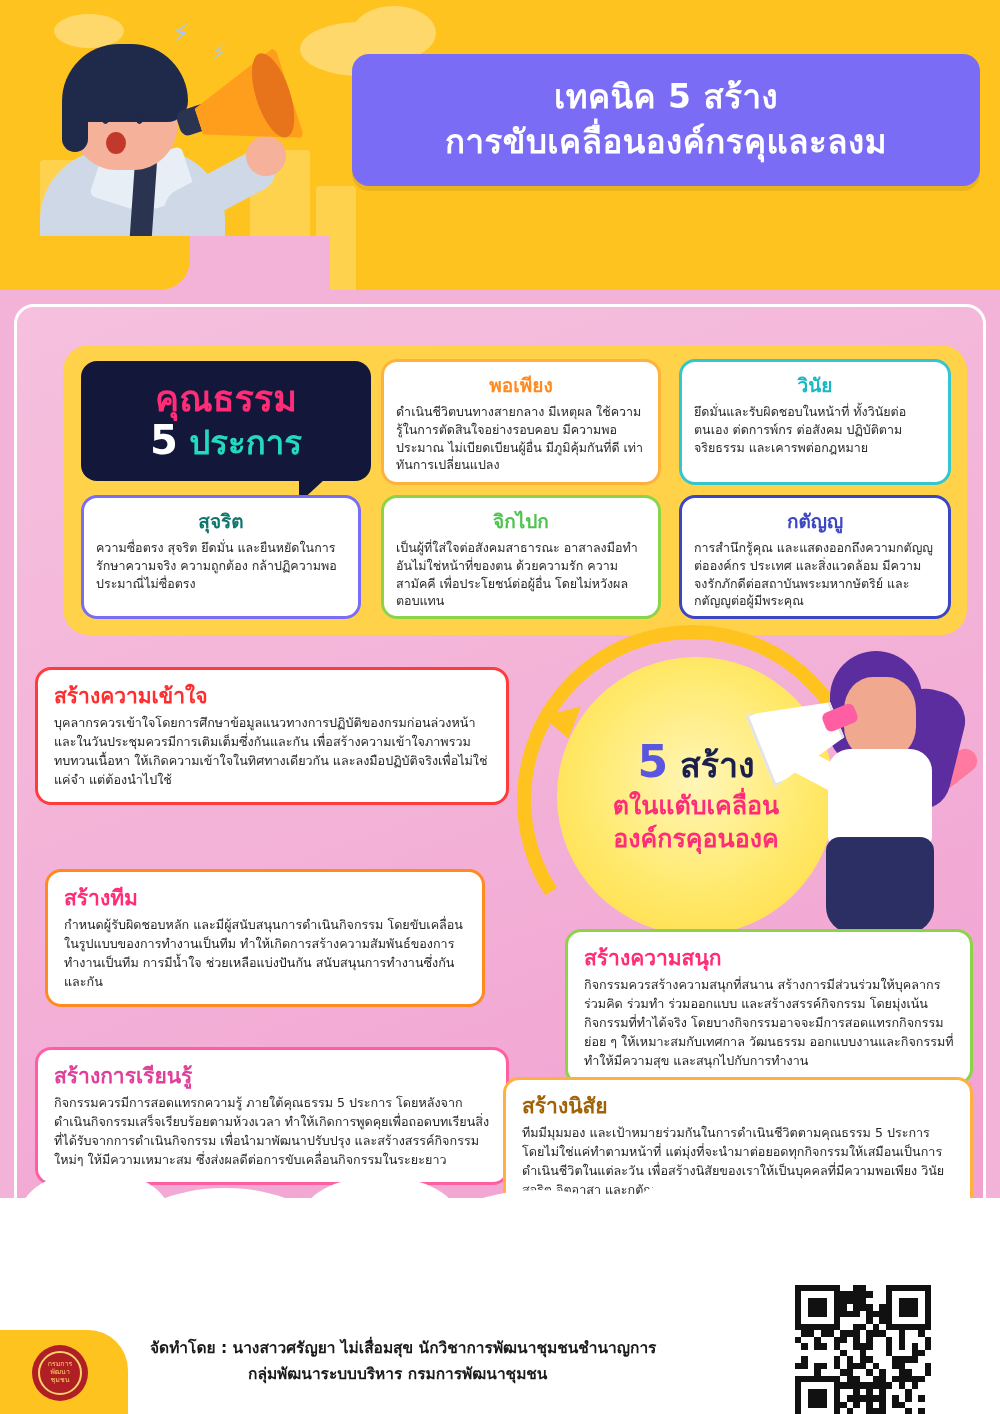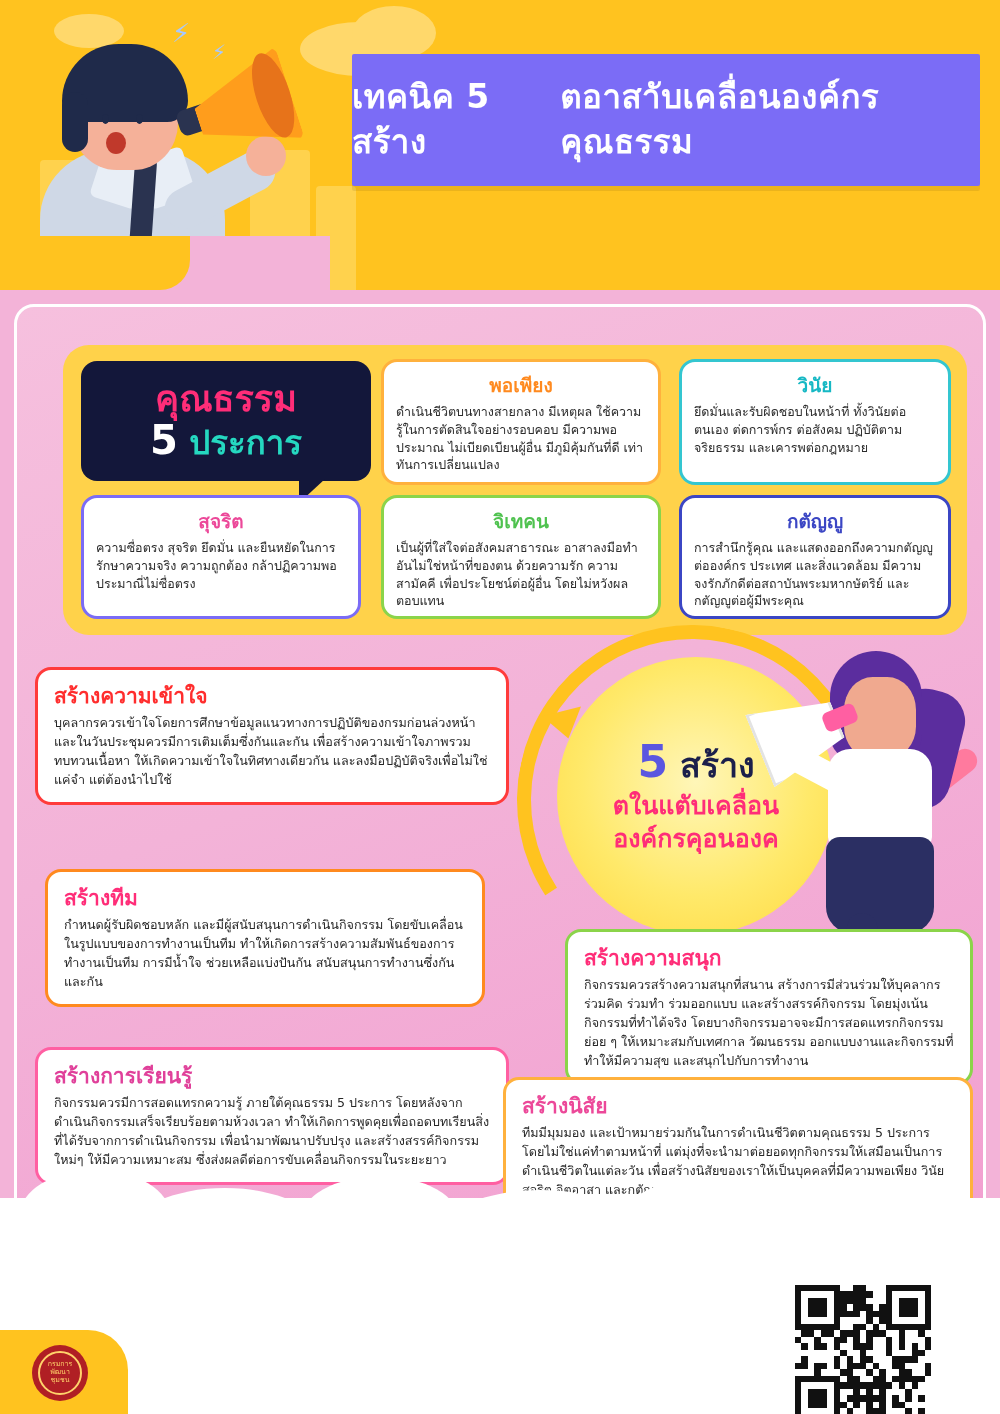--- a/index.html
+++ b/index.html
@@ -35,22 +35,22 @@
   .hdr-pinkblock {
     position: absolute; left: 0; top: 236px; width: 330px; height: 54px;
     background: #f3b3d8;
   }
   .hdr-yellowtab {
     position: absolute; left: 0; top: 236px; width: 190px; height: 54px;
     background: #ffc31f; border-radius: 0 0 30px 0;
   }
   .title-box {
     position: absolute; left: 352px; top: 54px; width: 628px; height: 132px;
-    background: #7b6cf6; border-radius: 2px;
-    display: flex; flex-direction: row; align-items: center; justify-content: center;
+    background: #7b6cf6; border-radius: 17px;
+    display: flex; flex-direction: column; align-items: center; justify-content: center;
     box-shadow: 0 5px 0 rgba(0,0,0,0.08);
   }
   .title-line1 {
     color: #ffffff; font-size: 33px; font-weight: bold; letter-spacing: .5px;
     line-height: 1.35;
   }
   .title-line2 {
     color: #ffffff; font-size: 33px; font-weight: bold; letter-spacing: .5px;
     line-height: 1.35;
   }
@@ -336,21 +336,21 @@
         <div class="mg1-cone"></div>
         <div class="mg1-inner"></div>
       </div>
     </div>
 
     <div class="hdr-pinkblock"></div>
     <div class="hdr-yellowtab"></div>
 
     <div class="title-box">
       <div class="title-line1">เทคนิค 5 สร้าง</div>
-      <div class="title-line2">ตอาสาับเคลื่อนองค์กรคุณธรรม</div>
+      <div class="title-line2">การขับเคลื่อนองค์กรคุและลงม</div>
     </div>
   </div>
 
   <div class="main">
     <div class="main-inner">
 
       <div class="virtue-panel">
 
         <div class="virtue-badge">
           <div class="vb-l1">คุณธรรม</div>
@@ -364,26 +364,26 @@
           <div class="vt" style="color:#ff8a1f;">พอเพียง</div>
           <div class="vb">ดำเนินชีวิตบนทางสายกลาง มีเหตุผล ใช้ความรู้ในการตัดสินใจอย่างรอบคอบ มีความพอประมาณ ไม่เบียดเบียนผู้อื่น มีภูมิคุ้มกันที่ดี เท่าทันการเปลี่ยนแปลง</div>
         </div>
 
         <div class="vcard" style="left:616px; top:14px; width:272px; height:126px; border:3px solid #34c6d0;">
           <div class="vt" style="color:#17b8c4;">วินัย</div>
           <div class="vb">ยึดมั่นและรับผิดชอบในหน้าที่ ทั้งวินัยต่อตนเอง ต่ดการพ์กร ต่อสังคม ปฏิบัติตามจริยธรรม และเคารพต่อกฎหมาย</div>
         </div>
 
         <div class="vcard" style="left:18px; top:150px; width:280px; height:124px; border:3px solid #7b6cf6;">
-          <div class="vt" style="color:#ec4899;">สุจริต</div>
+          <div class="vt" style="color:#0f766e;">สุจริต</div>
           <div class="vb">ความซื่อตรง สุจริต ยึดมั่น และยืนหยัดในการรักษาความจริง ความถูกต้อง กล้าปฏิความพอประมาณี่ไม่ซื่อตรง</div>
         </div>
 
         <div class="vcard" style="left:318px; top:150px; width:280px; height:124px; border:3px solid #8bd44a;">
-          <div class="vt" style="color:#4fc24f;">จิเทคน</div>
+          <div class="vt" style="color:#4fc24f;">จิกไปก</div>
           <div class="vb">เป็นผู้ที่ใส่ใจต่อสังคมสาธารณะ อาสาลงมือทำอันไม่ใช่หน้าที่ของตน ด้วยความรัก ความสามัคคี เพื่อประโยชน์ต่อผู้อื่น โดยไม่หวังผลตอบแทน</div>
         </div>
 
         <div class="vcard" style="left:616px; top:150px; width:272px; height:124px; border:3px solid #3b46c4;">
           <div class="vt" style="color:#3b46c4;">กตัญญู</div>
           <div class="vb">การสำนึกรู้คุณ และแสดงออกถึงความกตัญญูต่อองค์กร ประเทศ และสิ่งแวดล้อม มีความจงรักภักดีต่อสถาบันพระมหากษัตริย์ และกตัญญูต่อผู้มีพระคุณ</div>
         </div>
       </div>
 
       <div class="arrow-arc"></div>
@@ -429,40 +429,44 @@
         <div class="bt" style="color:#e0409a;">สร้างการเรียนรู้</div>
         <div class="bb">กิจกรรมควรมีการสอดแทรกความรู้ ภายใต้คุณธรรม 5 ประการ โดยหลังจากดำเนินกิจกรรมเสร็จเรียบร้อยตามห้วงเวลา ทำให้เกิดการพูดคุยเพื่อถอดบทเรียนสิ่งที่ได้รับจากการดำเนินกิจกรรม เพื่อนำมาพัฒนาปรับปรุง และสร้างสรรค์กิจกรรมใหม่ๆ ให้มีความเหมาะสม ซึ่งส่งผลดีต่อการขับเคลื่อนกิจกรรมในระยะยาว</div>
       </div>
 
       <div class="bub" style="left:548px; top:622px; width:408px; border-color:#8bd44a;">
         <div class="bt" style="color:#ff2d78;">สร้างความสนุก</div>
         <div class="bb">กิจกรรมควรสร้างความสนุกที่สนาน สร้างการมีส่วนร่วมให้บุคลากรร่วมคิด ร่วมทำ ร่วมออกแบบ และสร้างสรรค์กิจกรรม โดยมุ่งเน้นกิจกรรมที่ทำได้จริง โดยบางกิจกรรมอาจจะมีการสอดแทรกกิจกรรมย่อย ๆ ให้เหมาะสมกับเทศกาล วัฒนธรรม ออกแบบงานและกิจกรรมที่ทำให้มีความสุข และสนุกไปกับการทำงาน</div>
       </div>
 
       <div class="bub" style="left:486px; top:770px; width:470px; border-color:#ffb13d;">
-        <div class="bt" style="color:#ec4899;">สร้างนิสัย</div>
+        <div class="bt" style="color:#a16207;">สร้างนิสัย</div>
         <div class="bb">ทีมมีมุมมอง และเป้าหมายร่วมกันในการดำเนินชีวิตตามคุณธรรม 5 ประการ โดยไม่ใช่แค่ทำตามหน้าที่ แต่มุ่งที่จะนำมาต่อยอดทุกกิจกรรมให้เสมือนเป็นการดำเนินชีวิตในแต่ละวัน เพื่อสร้างนิสัยของเราให้เป็นบุคคลที่มีความพอเพียง วินัย สุจริต จิตอาสา และกตัญญู</div>
       </div>
 
     </div>
   </div>
 
   <div class="clouds"></div>
   <div class="cloud-bump" style="left:20px; top:1170px; width:150px; height:90px;"></div>
   <div class="cloud-bump" style="left:130px; top:1188px; width:190px; height:90px;"></div>
   <div class="cloud-bump" style="left:300px; top:1176px; width:160px; height:90px;"></div>
   <div class="cloud-bump" style="left:440px; top:1190px; width:200px; height:90px;"></div>
   <div class="cloud-bump" style="left:620px; top:1178px; width:170px; height:90px;"></div>
   <div class="cloud-bump" style="left:770px; top:1192px; width:210px; height:90px;"></div>
 
   <div class="footer"></div>
   <div class="footer-yellow"></div>
   <div class="emblem">
     <div class="emblem-inner">กรมการพัฒนาชุมชน</div>
   </div>
+  <div class="footer-text">
+    <div class="ft-l1">จัดทำโดย : นางสาวศรัญยา  ไม่เสื่อมสุข  นักวิชาการพัฒนาชุมชนชำนาญการ</div>
+    <div class="ft-l2">กลุ่มพัฒนาระบบบริหาร กรมการพัฒนาชุมชน</div>
+  </div>
 
   <div class="qr-wrap">
     <div class="qr" id="qr">
         <i></i>
         <i></i>
         <i></i>
         <i></i>
         <i></i>
         <i></i>
         <i></i>

